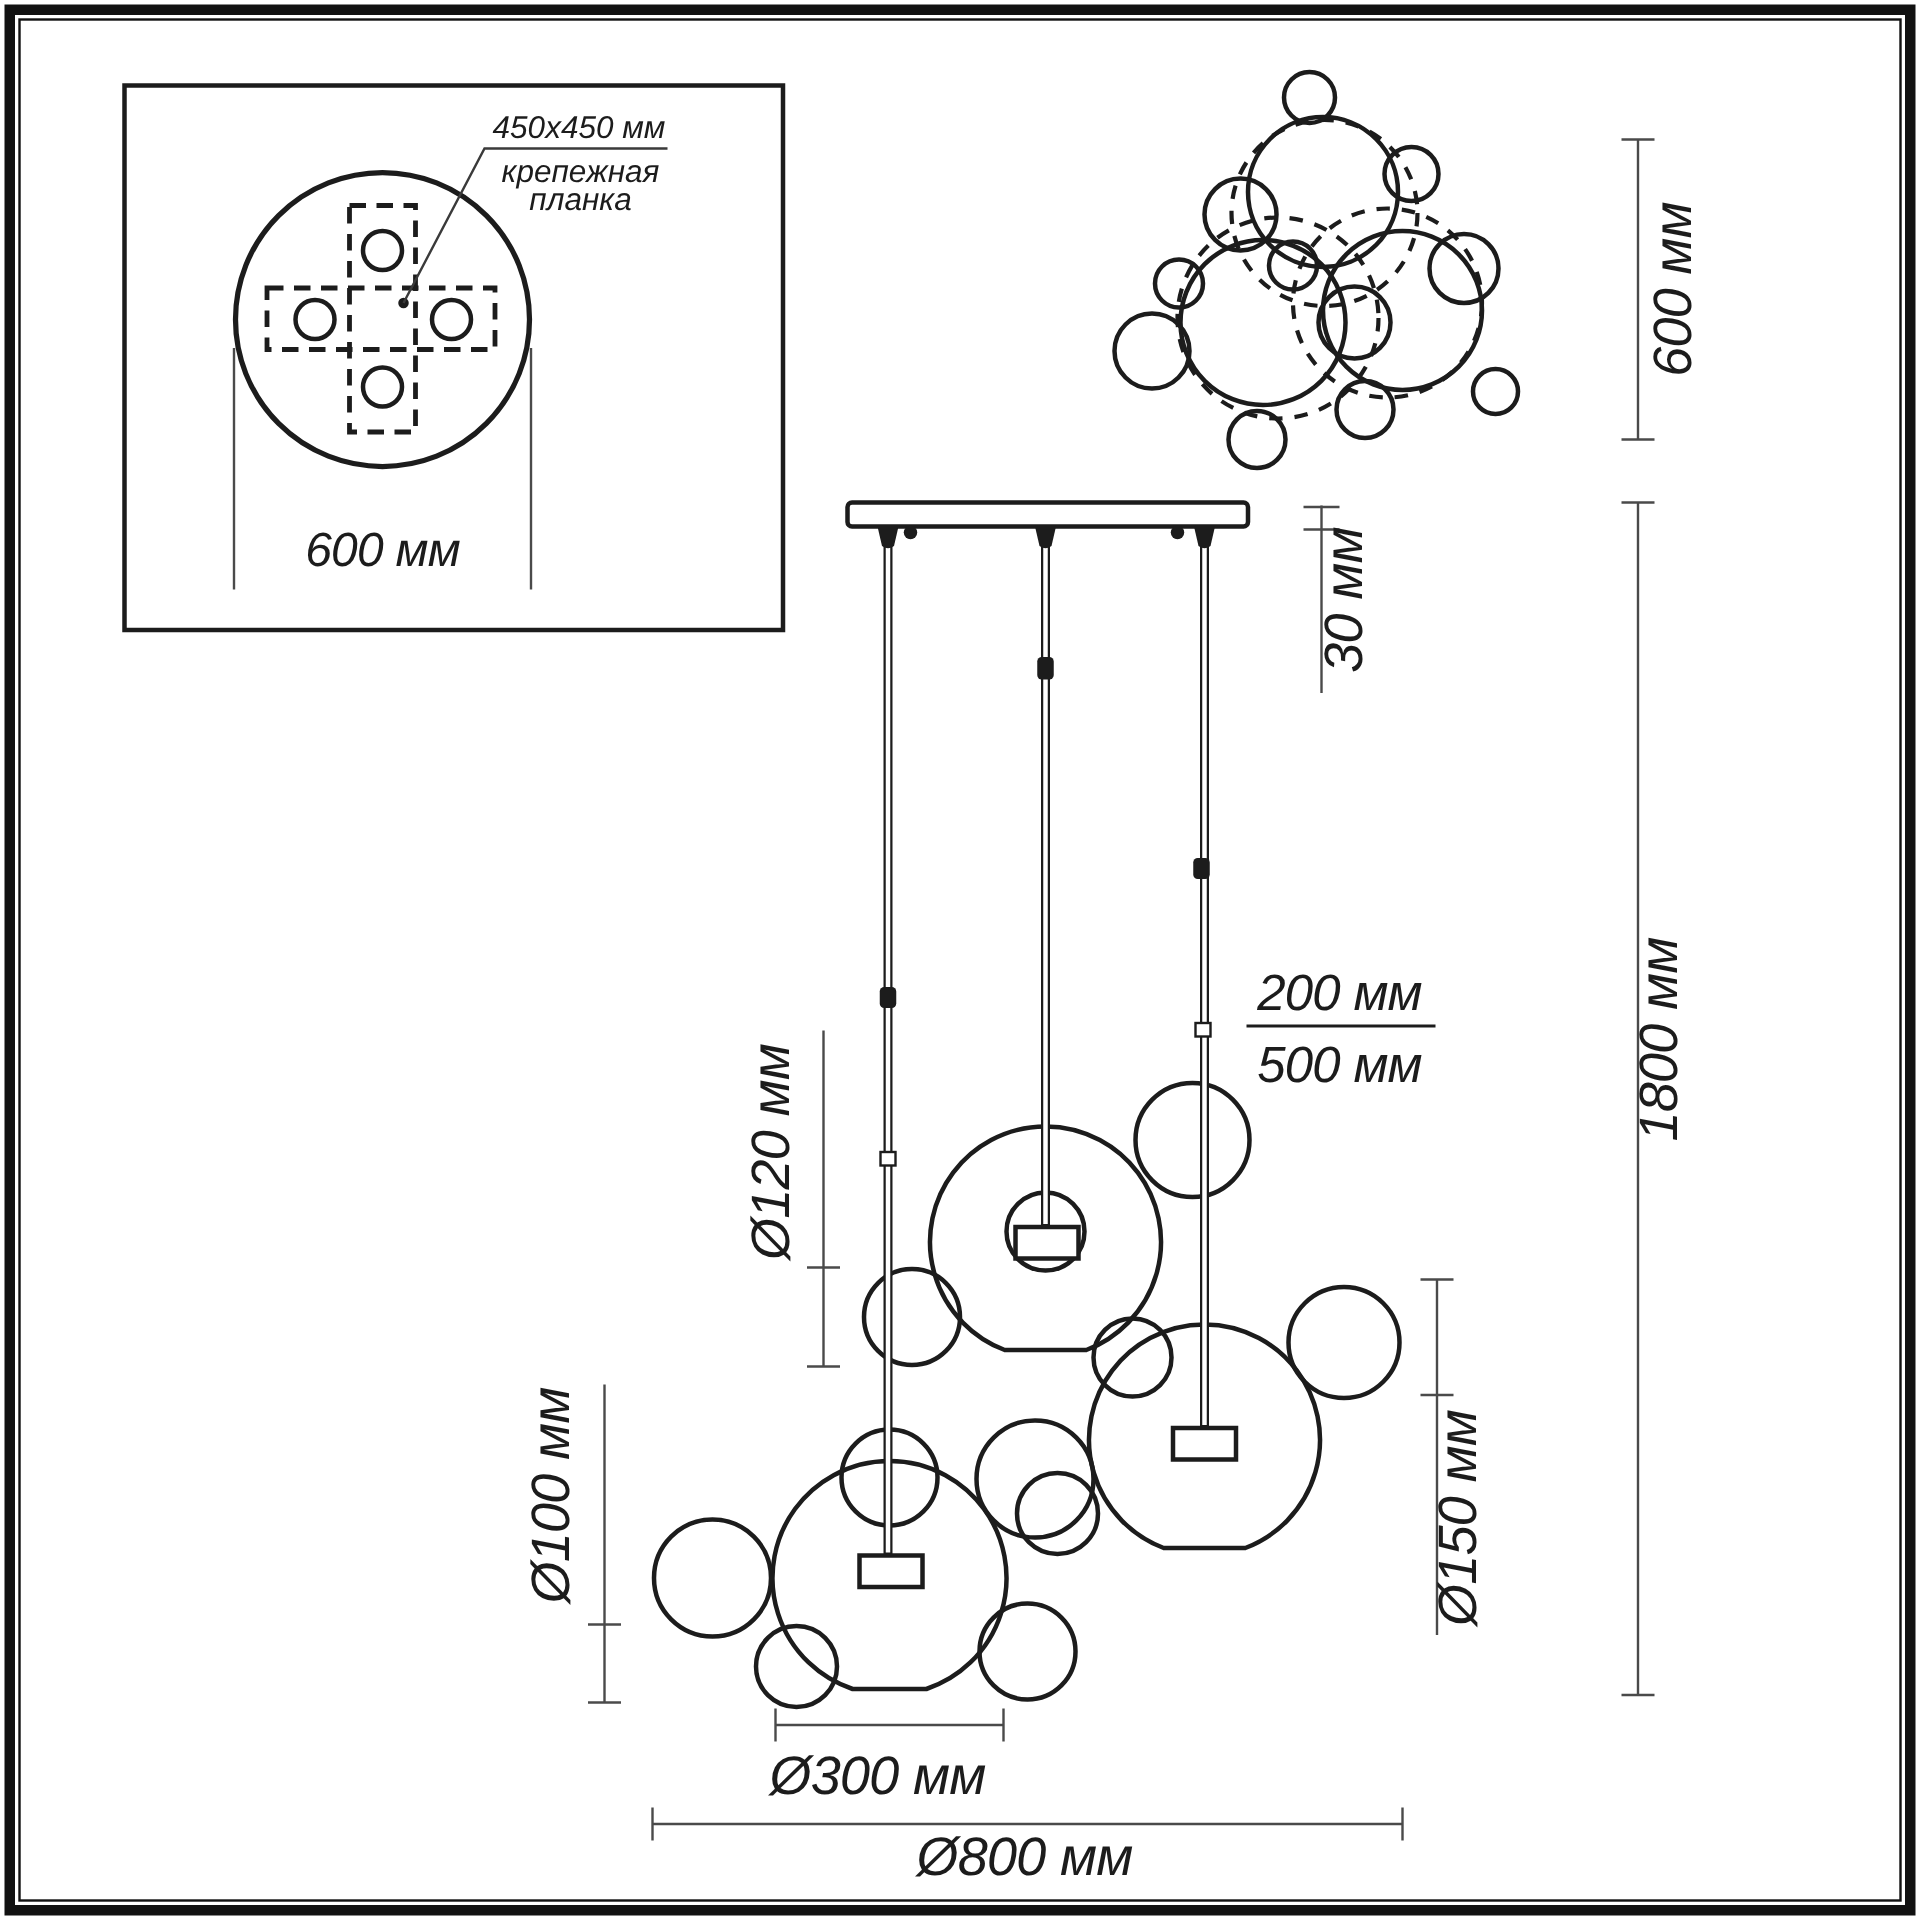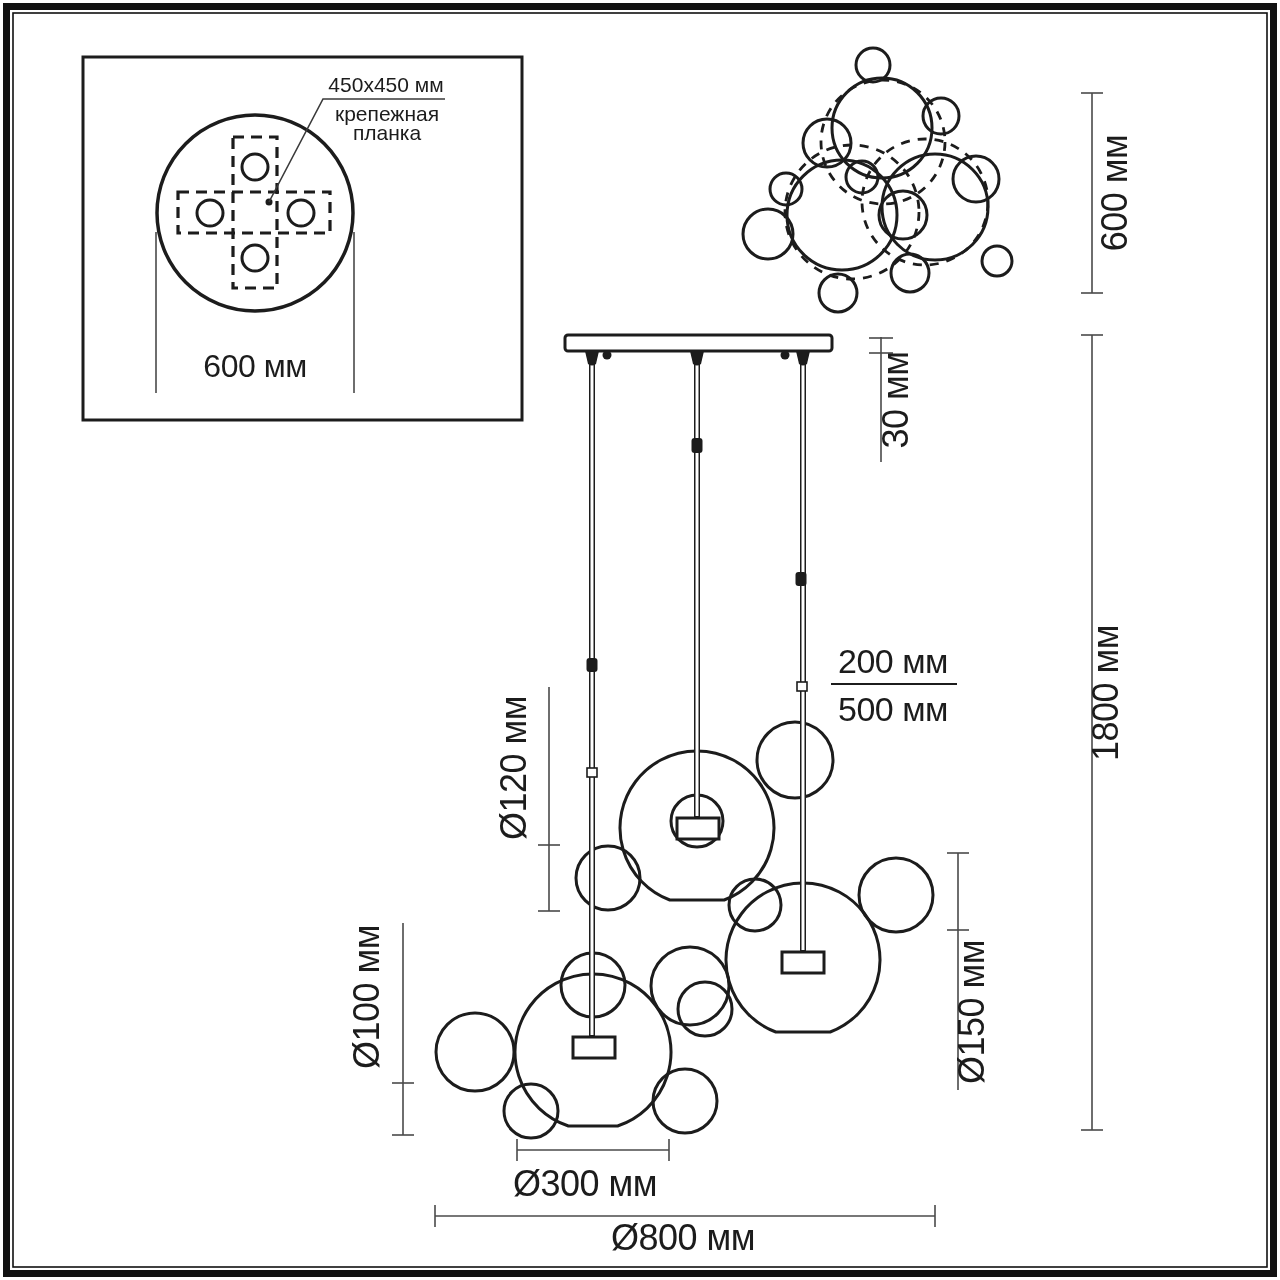--- a/index.html
+++ b/index.html
@@ -8,20 +8,21 @@
     background: #ffffff;
     width: 1280px;
     height: 1280px;
     font-family: "Liberation Sans", "DejaVu Sans", sans-serif;
   }
   #stage {
     position: relative;
     width: 1280px;
     height: 1032px;
     background: #ffffff;
+    font-style: italic;
   }
   svg { display: block; }
   text {
     font-family: "Liberation Sans", "DejaVu Sans", sans-serif;
     fill: #1c1c1c;
   }
   .dim-text  { font-size: 36px; letter-spacing: -0.5px; }
   .dim-text-sm { font-size: 34px; letter-spacing: -0.5px; }
   .inset-dim { font-size: 32px; letter-spacing: -0.5px; }
   .note-text { font-size: 21px; }

